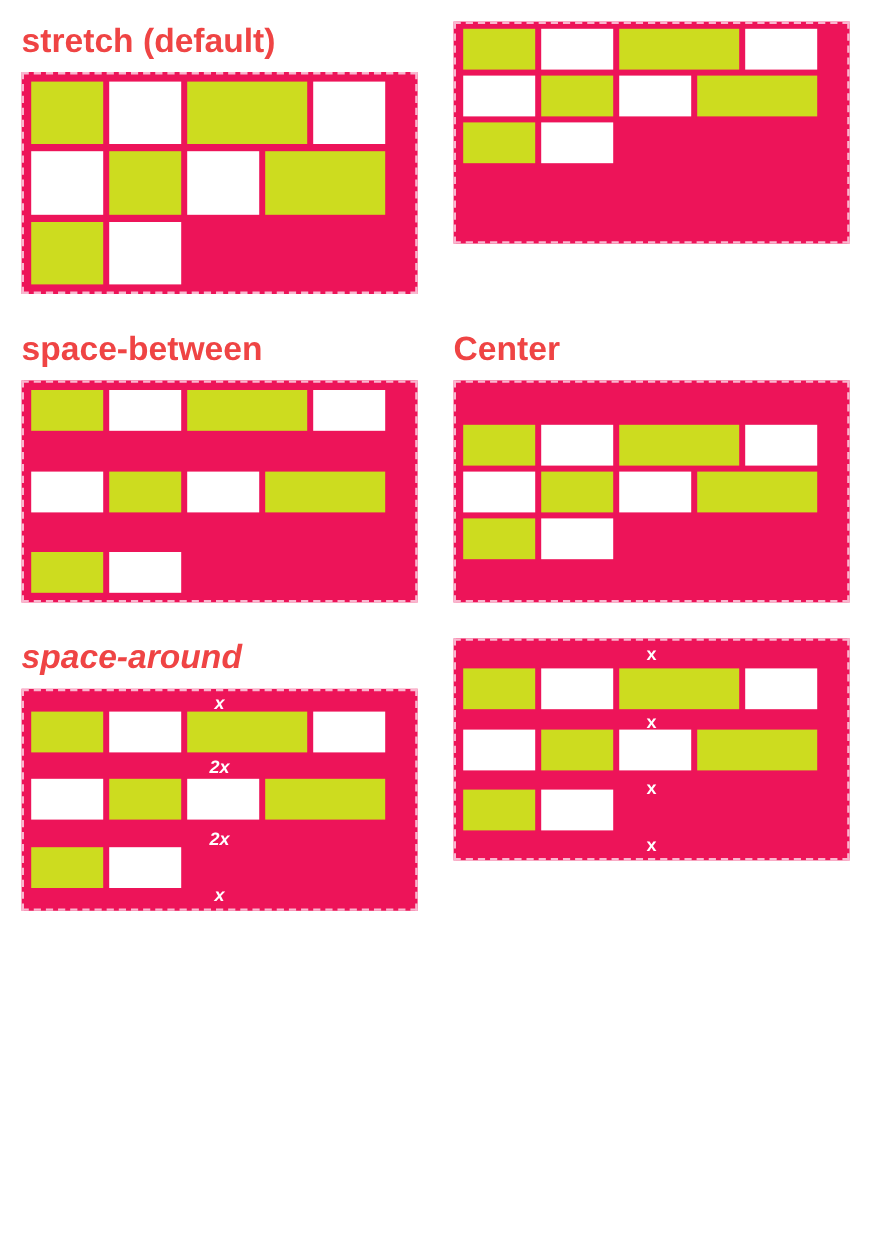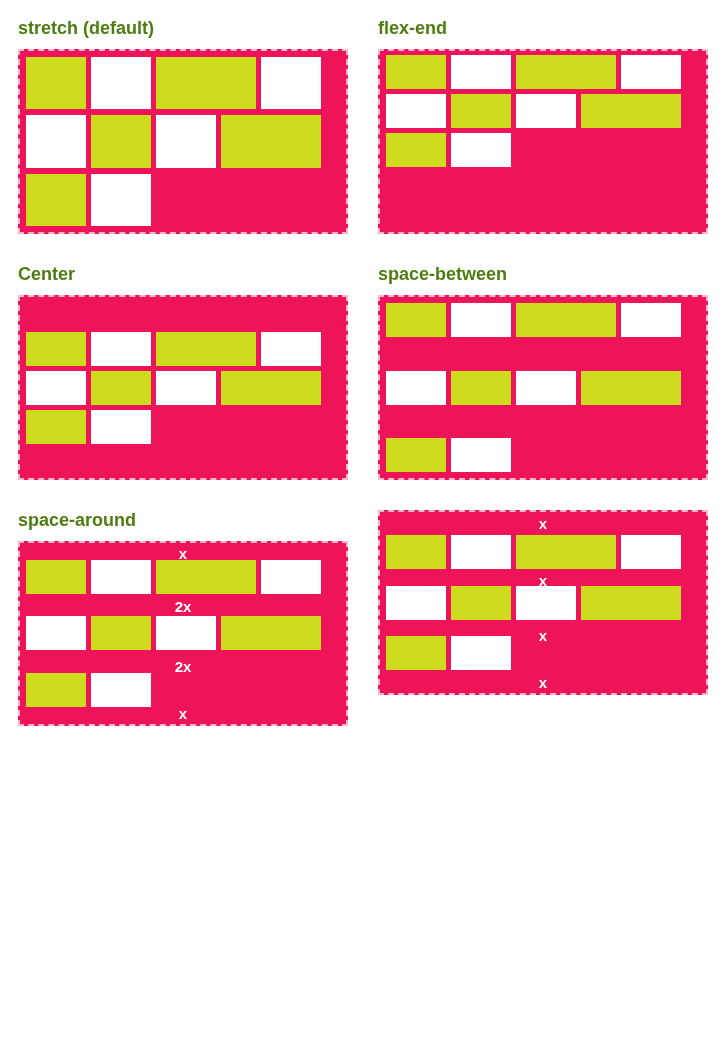--- a/index.html
+++ b/index.html
@@ -11,24 +11,24 @@
     width: 725px;
     color: #333;
   }
   .grid {
     display: grid;
     grid-template-columns: 1fr 1fr;
     column-gap: 30px;
     row-gap: 30px;
   }
   .panel h2 {
-    font-size: 18px;
+    font-size: 28px;
     font-weight: 700;
     margin: 0 0 10px 0;
-    color: #4d7c0f;
+    color: #ef4444;
   }
   .container {
     width: 330px;
     height: 185px;
     background: #ed1459;
     border: 2px dashed #f9b7cf;
     padding: 6px;
     position: relative;
     display: flex;
     flex-direction: column;
@@ -62,21 +62,21 @@
 
   
   .center { justify-content: center; }
   .center .row { margin-bottom: 5px; }
   .center .row:last-child { margin-bottom: 0; }
 
   
   .between { justify-content: space-between; }
 
   
-  .around { justify-content: space-around; }
+  .around { justify-content: space-around; font-style: italic; }
 
   
   .evenly { justify-content: space-evenly; }
 
   
   .ann {
     position: absolute;
     color: #fff;
     font-weight: 700;
     font-size: 15px;
@@ -111,22 +111,43 @@
       </div>
       <div class="row">
         <div class="item w1 yellow"></div>
         <div class="item w1 white"></div>
       </div>
     </div>
   </div>
 
 
   <div class="panel">
-    <h2>flex-end</h2>
     <div class="container end">
+      <div class="row">
+        <div class="item w1 yellow"></div>
+        <div class="item w1 white"></div>
+        <div class="item w2 yellow"></div>
+        <div class="item w1 white"></div>
+      </div>
+      <div class="row">
+        <div class="item w1 white"></div>
+        <div class="item w1 yellow"></div>
+        <div class="item w1 white"></div>
+        <div class="item w2 yellow"></div>
+      </div>
+      <div class="row">
+        <div class="item w1 yellow"></div>
+        <div class="item w1 white"></div>
+      </div>
+    </div>
+  </div>
+
+  <div class="panel">
+    <h2>space-between</h2>
+    <div class="container between">
       <div class="row">
         <div class="item w1 yellow"></div>
         <div class="item w1 white"></div>
         <div class="item w2 yellow"></div>
         <div class="item w1 white"></div>
       </div>
       <div class="row">
         <div class="item w1 white"></div>
         <div class="item w1 yellow"></div>
         <div class="item w1 white"></div>
@@ -135,42 +156,20 @@
       <div class="row">
         <div class="item w1 yellow"></div>
         <div class="item w1 white"></div>
       </div>
     </div>
   </div>
 
   <div class="panel">
     <h2>Center</h2>
     <div class="container center">
-      <div class="row">
-        <div class="item w1 yellow"></div>
-        <div class="item w1 white"></div>
-        <div class="item w2 yellow"></div>
-        <div class="item w1 white"></div>
-      </div>
-      <div class="row">
-        <div class="item w1 white"></div>
-        <div class="item w1 yellow"></div>
-        <div class="item w1 white"></div>
-        <div class="item w2 yellow"></div>
-      </div>
-      <div class="row">
-        <div class="item w1 yellow"></div>
-        <div class="item w1 white"></div>
-      </div>
-    </div>
-  </div>
-
-  <div class="panel">
-    <h2>space-between</h2>
-    <div class="container between">
       <div class="row">
         <div class="item w1 yellow"></div>
         <div class="item w1 white"></div>
         <div class="item w2 yellow"></div>
         <div class="item w1 white"></div>
       </div>
       <div class="row">
         <div class="item w1 white"></div>
         <div class="item w1 yellow"></div>
         <div class="item w1 white"></div>

